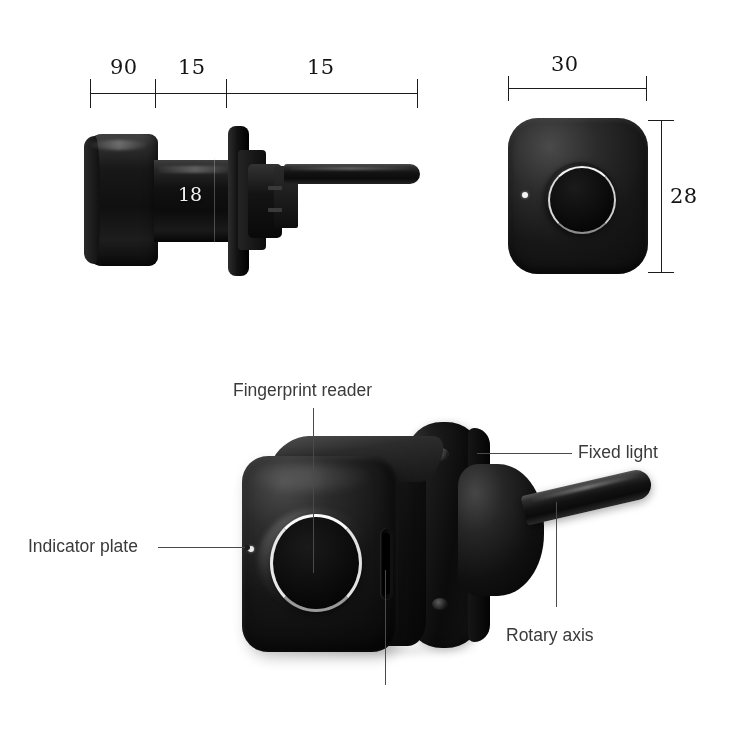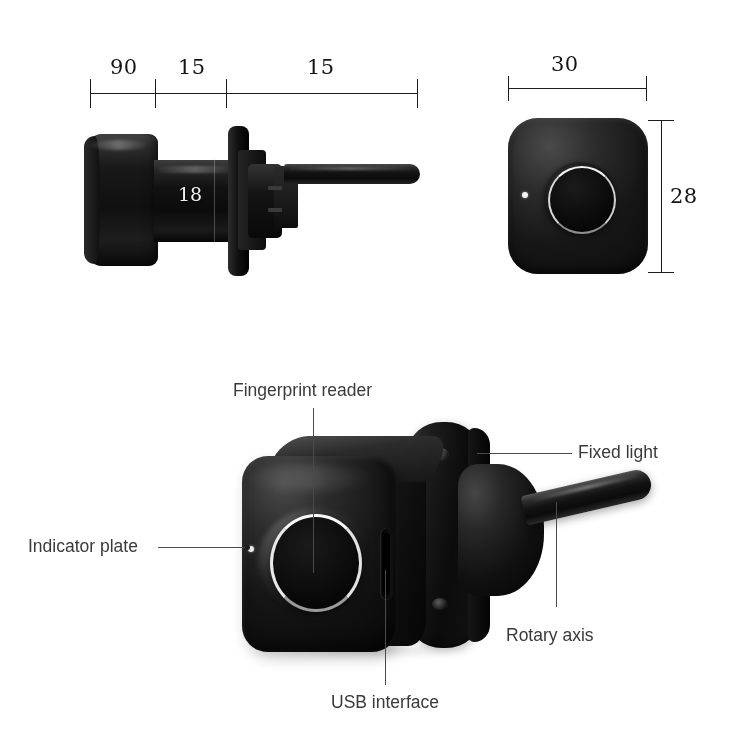--- a/index.html
+++ b/index.html
@@ -353,16 +353,15 @@
     <div class="callout" style="left:578px;top:112px;">Fixed light</div>
 
     <div class="callout" style="left:28px;top:206px;">Indicator plate</div>
     <div class="leader leader-h" style="left:158px;top:217px;width:89px;"></div>
     <div class="leader-dot" style="left:245px;top:215px;"></div>
 
     <div class="leader leader-v" style="left:556px;top:172px;height:105px;"></div>
     <div class="callout" style="left:506px;top:283px;margin-top:12px;">Rotary axis</div>
 
     <div class="leader leader-v" style="left:385px;top:240px;height:115px;"></div>
-    <div class="callout" style="left:331px;top:362px;">USB interface</div>
   </div>
 
 </div>
 
 </body></html>

